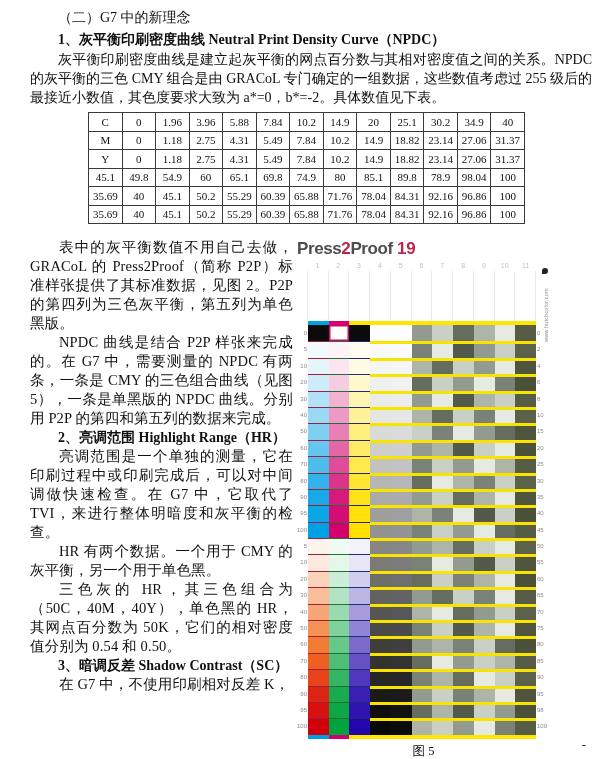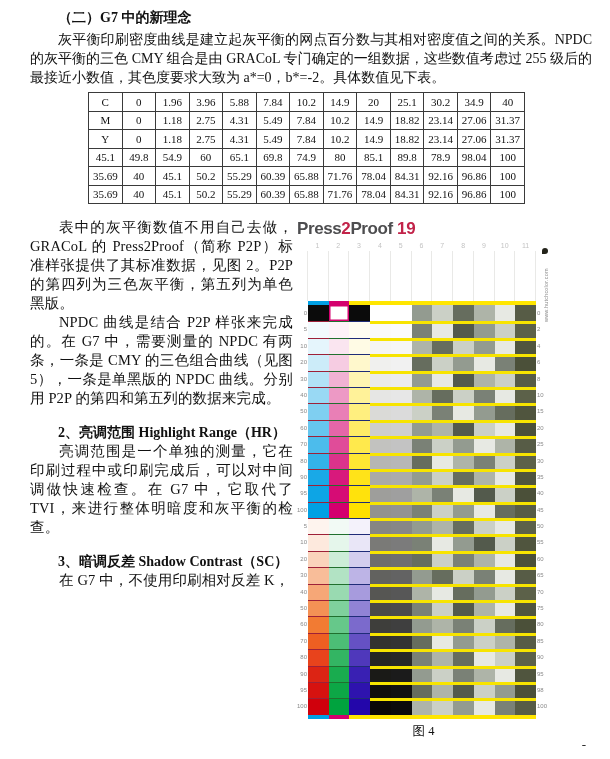--- a/index.html
+++ b/index.html
@@ -6,35 +6,35 @@
   .page{
     position:relative;
     width:610px;height:759px;
     background:#ffffff;
     box-sizing:border-box;
     padding:8px 18px 0 30px;
     font-family:"Liberation Serif","DejaVu Serif",serif;
     color:#111;
     overflow:hidden;
   }
-  .h-section{font-size:14px;font-weight:bold;margin:0 0 3px 0;text-indent:2em;line-height:19px;}
+  .h-section{font-size:14px;font-weight:normal;margin:0 0 3px 0;text-indent:2em;line-height:19px;}
   .h-sub{font-size:14px;font-weight:bold;margin:0 0 1px 0;text-indent:2em;line-height:19px;}
   .para{font-size:14px;line-height:19px;margin:0;text-align:justify;text-indent:2em;}
   
   table.npdc{border-collapse:collapse;table-layout:fixed;width:437px;margin:5px auto 14px 58px;}
   table.npdc td{
     border:1px solid #3a3a3a;height:17.5px;text-align:center;
     font-size:11px;font-family:"Liberation Serif","DejaVu Serif",serif;
     padding:0;overflow:hidden;white-space:nowrap;
   }
   
   .columns{display:flex;align-items:flex-start;}
   .text-col{width:263px;flex:none;}
   .text-col .para{font-size:14.5px;letter-spacing:.01em;}
-  .text-col .h-sub{margin-top:15px;margin-bottom:0;}
+  .text-col .h-sub{margin-bottom:0;}
   .figure-col{width:253px;flex:none;margin-left:4px;}
   
   .p2p{position:relative;width:253px;background:#fff;}
   .p2p-title{font-family:"Liberation Sans","DejaVu Sans",sans-serif;font-size:17px;font-weight:bold;letter-spacing:-0.4px;line-height:22px;height:22px;}
   .p2p-ruler{display:flex;margin:0 14px 0 10px;height:11px;}
   .p2p-ruler span{flex:1;text-align:center;font-family:"Liberation Sans",sans-serif;font-size:7px;color:#c3c3c3;line-height:11px;}
   .p2p-zone{display:flex;margin:0 14px 0 10px;height:50px;}
   .p2p-zone div{flex:1;border-right:1px solid #e9e9e7;}
   .p2p-zone div:first-child{border-left:1px solid #e9e9e7;}
   .p2p-watermark{
@@ -52,20 +52,21 @@
   .pcell{flex:1;box-sizing:border-box;}
   .caption{width:253px;text-align:center;font-size:12.5px;margin-top:4px;}
   .page-dash{position:absolute;right:24px;bottom:6px;font-size:13px;color:#222;}
 </style>
 </head>
 <body>
 
 <div class="page">
 
   <div class="h-section">（二）G7 中的新理念</div>
+  <div class="h-sub">1、灰平衡印刷密度曲线 Neutral Print Density Curve（NPDC）</div>
   <p class="para">灰平衡印刷密度曲线是建立起灰平衡的网点百分数与其相对密度值之间的关系。NPDC 的灰平衡的三色 CMY 组合是由 GRACoL 专门确定的一组数据，这些数值考虑过 255 级后的最接近小数值，其色度要求大致为 a*=0，b*=-2。具体数值见下表。</p>
 
   <table class="npdc">
     <tbody>
         <tr>
           <td>C</td>
           <td>0</td>
           <td>1.96</td>
           <td>3.96</td>
           <td>5.88</td>
@@ -155,20 +156,22 @@
         </tr>
       </tbody>
   </table>
 
   <div class="columns">
     <div class="text-col">
       <p class="para">表中的灰平衡数值不用自己去做，GRACoL 的 Press2Proof（简称 P2P）标准样张提供了其标准数据，见图 2。P2P 的第四列为三色灰平衡，第五列为单色黑版。</p>
       <p class="para">NPDC 曲线是结合 P2P 样张来完成的。在 G7 中，需要测量的 NPDC 有两条，一条是 CMY 的三色组合曲线（见图 5），一条是单黑版的 NPDC 曲线。分别用 P2P 的第四和第五列的数据来完成。</p>
       <div class="h-sub">2、亮调范围 Highlight Range（HR）</div>
       <p class="para">亮调范围是一个单独的测量，它在印刷过程中或印刷完成后，可以对中间调做快速检查。在 G7 中，它取代了 TVI，来进行整体明暗度和灰平衡的检查。</p>
+      <p class="para">HR 有两个数据。一个用于 CMY 的灰平衡，另一个用于单色黑。</p>
+      <p class="para">三色灰的 HR，其三色组合为（50C，40M，40Y），单色黑的 HR，其网点百分数为 50K，它们的相对密度值分别为 0.54 和 0.50。</p>
       <div class="h-sub">3、暗调反差 Shadow Contrast（SC）</div>
       <p class="para">在 G7 中，不使用印刷相对反差 K，</p>
     </div>
 
     <div class="figure-col">
       <div class="p2p">
         <div class="p2p-title"><span style="color: rgb(77, 77, 79);">Press</span><span style="color: rgb(194, 35, 73);">2</span><span style="color: rgb(77, 77, 79);">Proof</span><span style="color: rgb(194, 35, 73);"> 19</span></div>
         <div class="p2p-ruler">
             <span>1</span>
             <span>2</span>
@@ -634,18 +637,18 @@
             <div class="prow strip">
               <span class="plab"></span>
               <div class="cells">
                 <div style="flex: 1 1 0%; background: rgb(0, 160, 228);"></div>
                 <div style="flex: 1 1 0%; background: rgb(212, 0, 110);"></div>
                 <div style="flex: 9 1 0%; background: rgb(255, 230, 0);"></div>
               </div>
             </div>
           </div>
       </div>
-      <div class="caption">图 4</div>
+      <div class="caption">图 5</div>
     </div>
   </div>
 
   <div class="page-dash">-</div>
 </div>
 
 </body></html>

